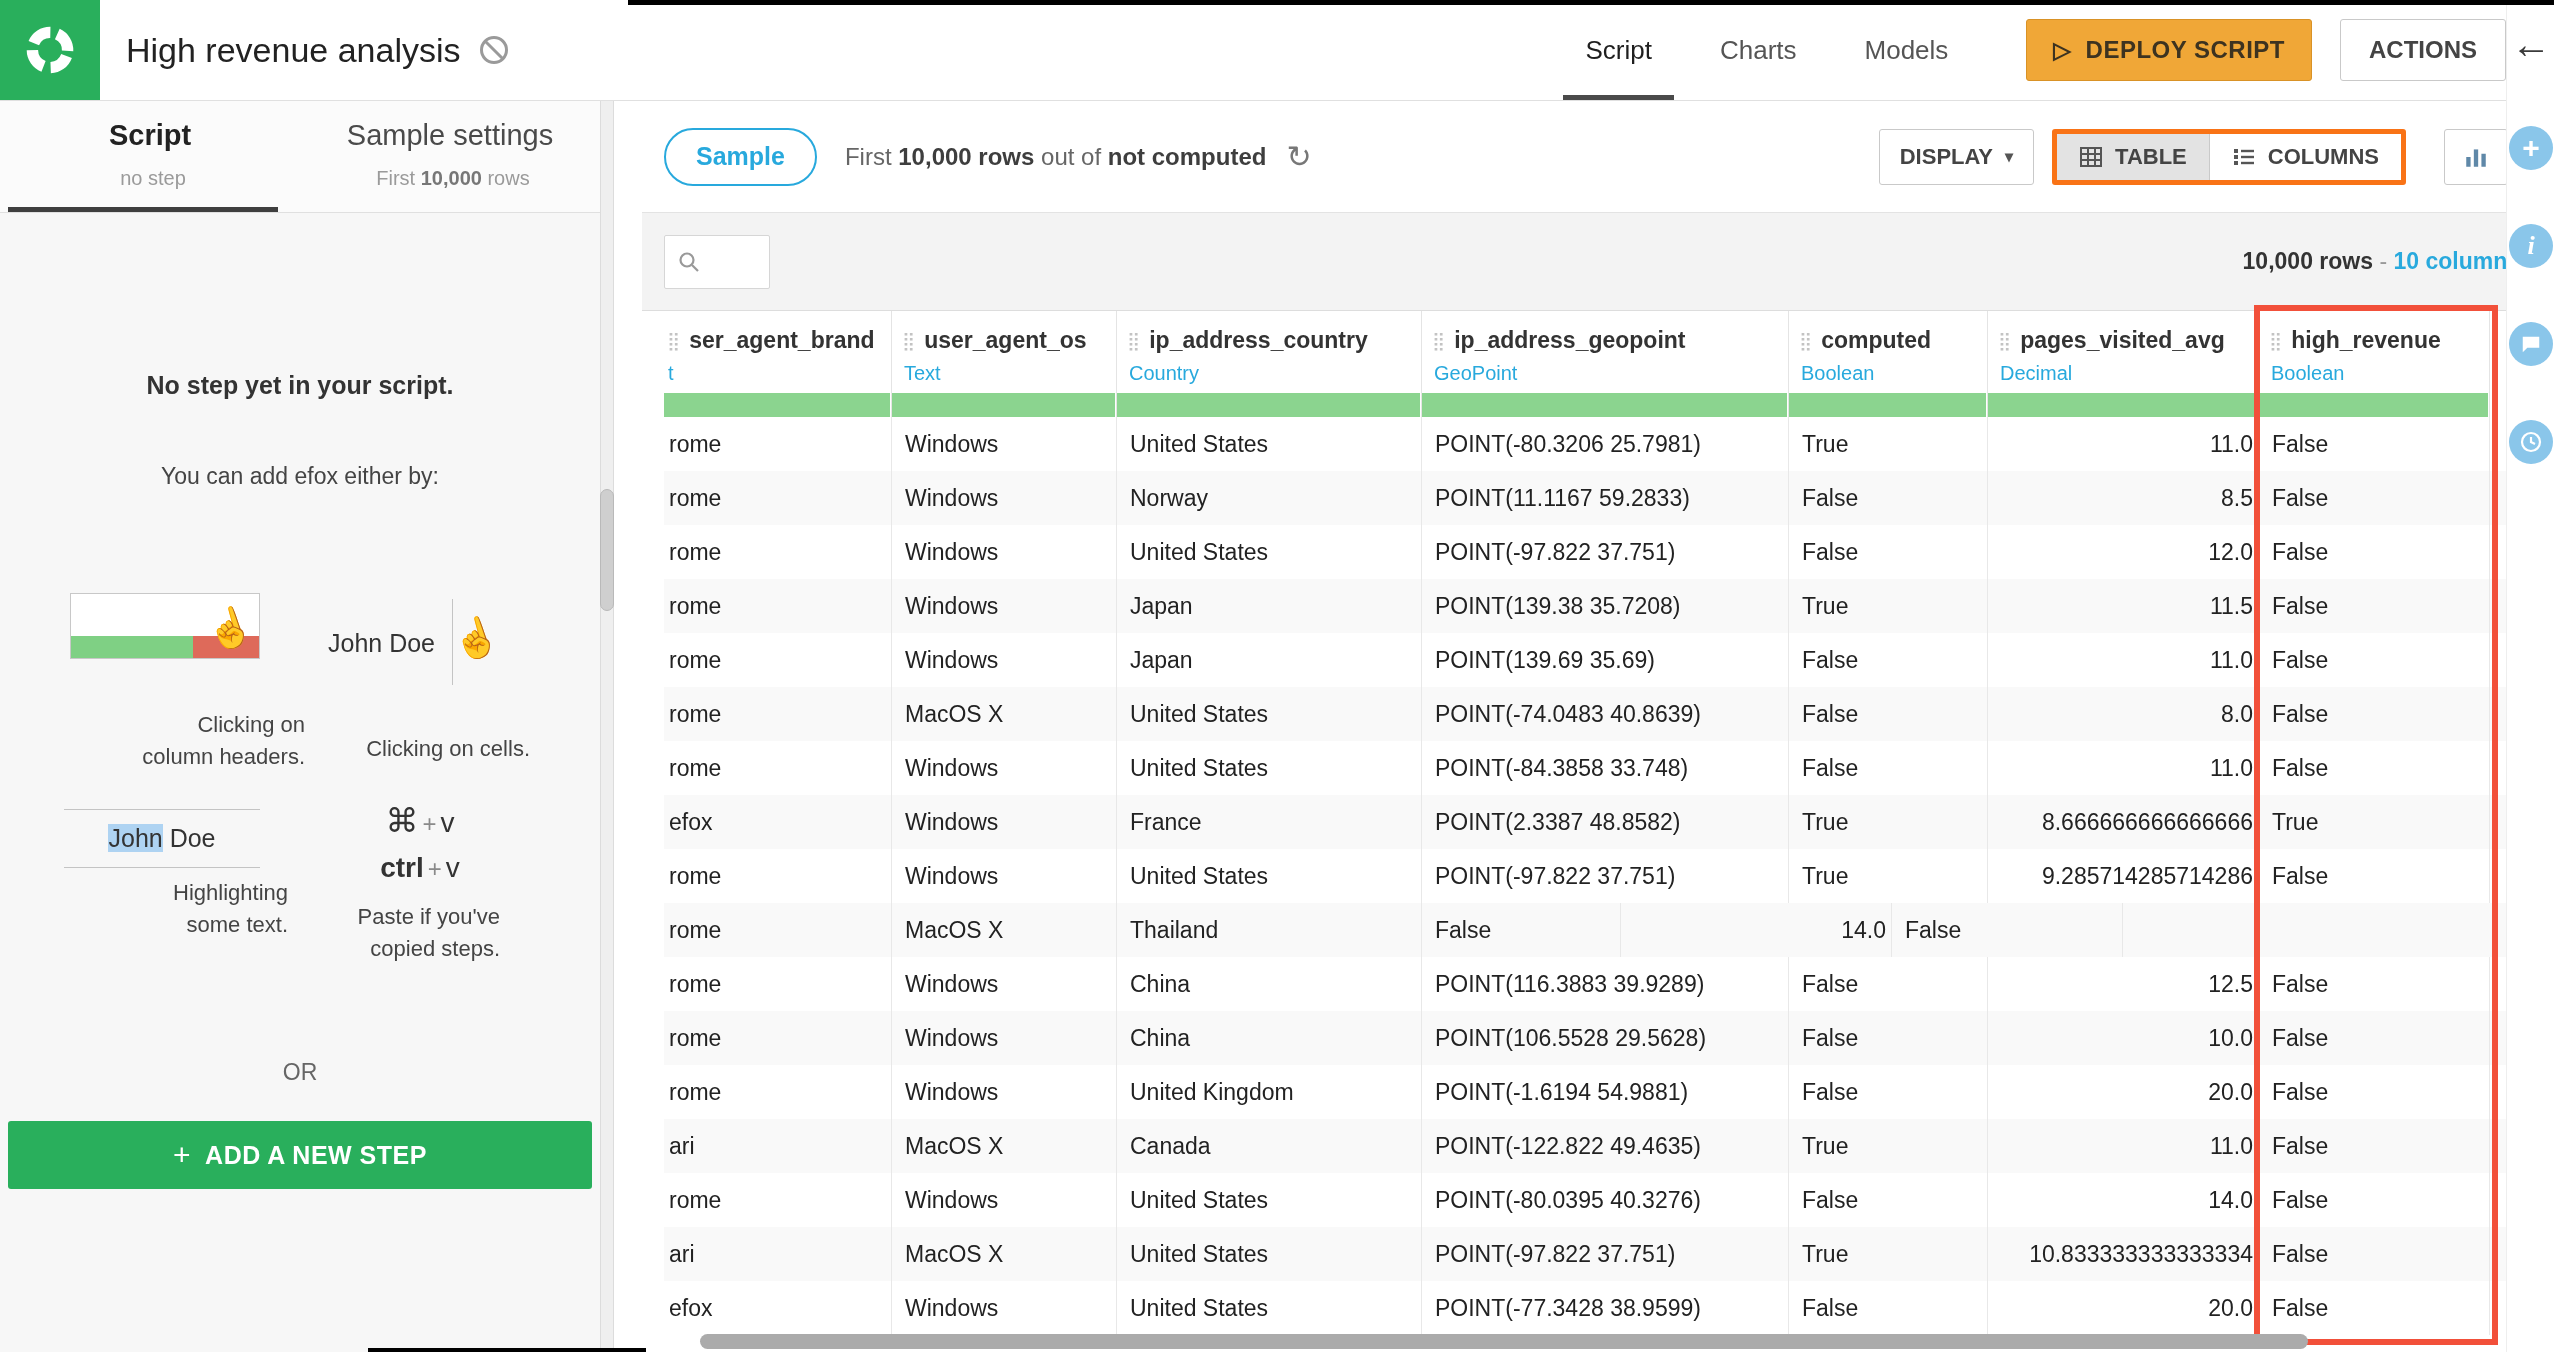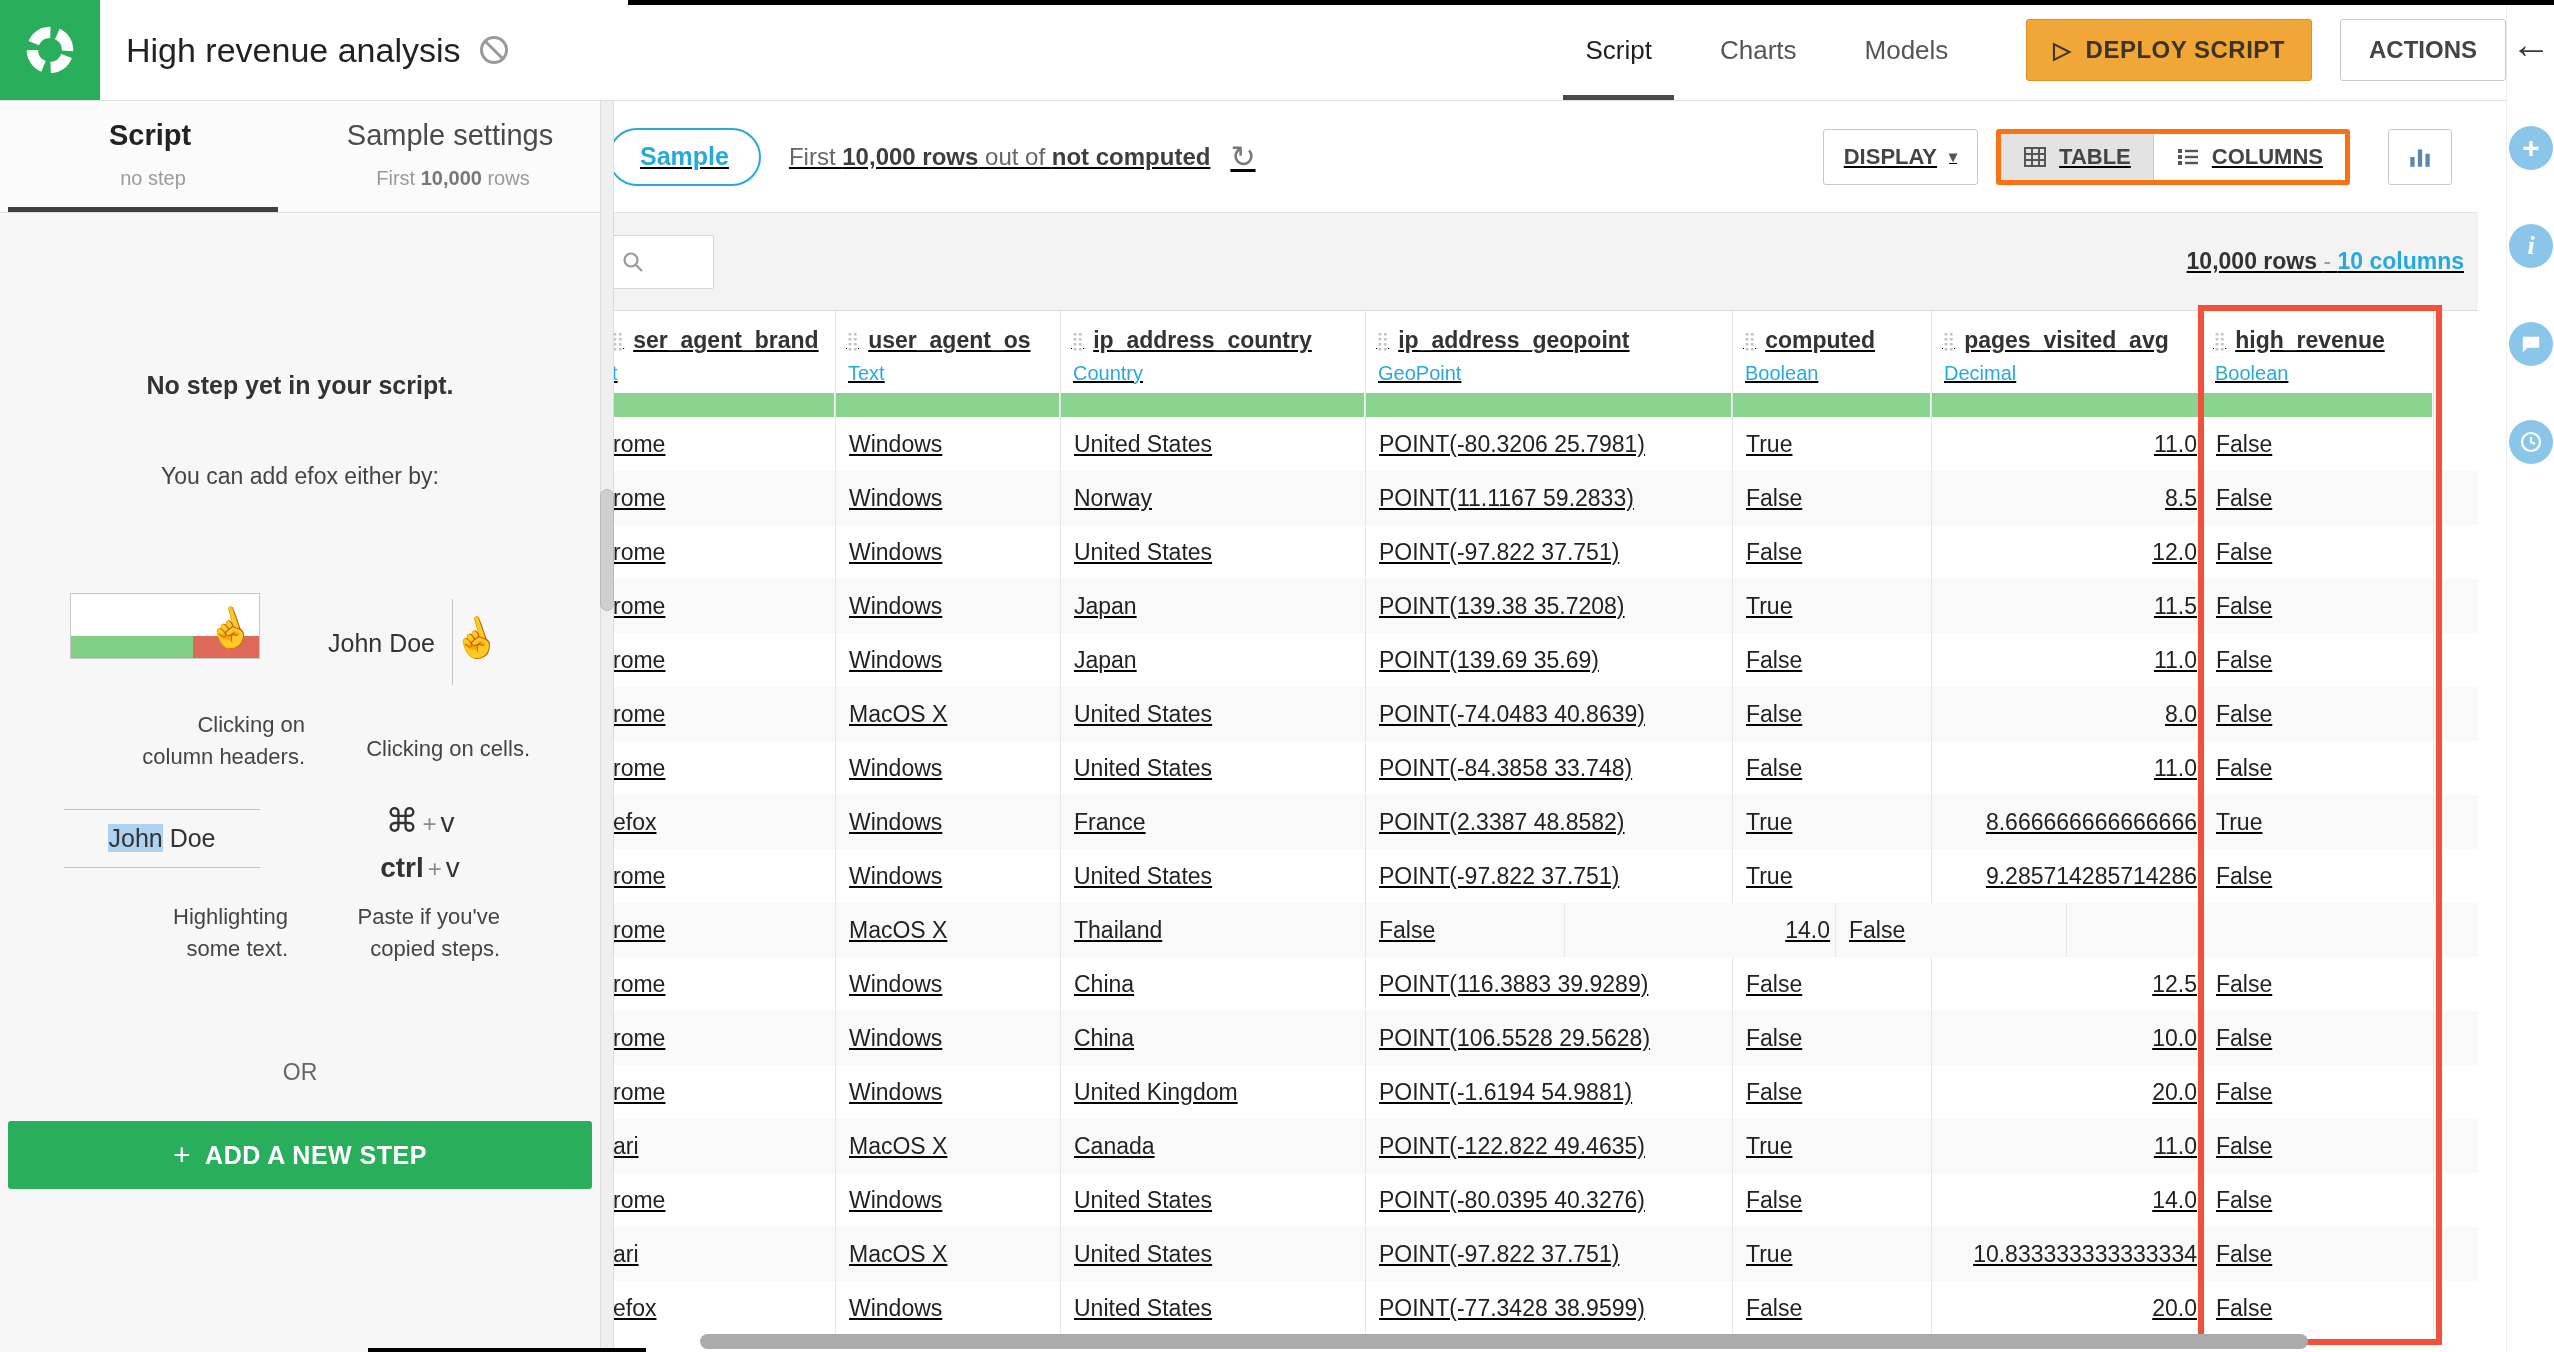--- a/index.html
+++ b/index.html
@@ -42,21 +42,21 @@
   .mini-header{position:absolute;left:70px;top:492px;width:190px;height:66px;background:#fff;border:1px solid #c8c8c8;}
   .mini-bar{position:absolute;left:0;right:0;bottom:0;height:22px;display:flex;}
   .mini-bar .g{flex:0 0 65%;background:#7FD084;}
   .mini-bar .r{flex:1;background:#DE6A5A;}
   .cursor-glyph{font-size:38px;color:#4a4a4a;transform:rotate(-18deg);display:inline-block;}
   .cursor1{position:absolute;left:206px;top:506px;}
   .cursor2{position:absolute;left:452px;top:516px;}
   .caption{position:absolute;text-align:right;font-size:22px;color:#444;line-height:32px;}
   .cap1{left:25px;top:608px;width:280px;}
   .cap2{left:300px;top:632px;width:230px;}
-  .cap3{left:38px;top:800px;width:250px;}
+  .cap3{left:38px;top:776px;width:250px;}
   .cap4{left:330px;top:800px;width:170px;}
   .cell-sample{position:absolute;left:328px;top:528px;font-size:25px;color:#333;}
   .cell-vline{position:absolute;left:452px;top:498px;width:1px;height:86px;background:#c4c4c4;}
   .hl-sample{position:absolute;left:64px;top:708px;width:196px;border-top:1px solid #c4c4c4;border-bottom:1px solid #c4c4c4;
     padding:14px 0;text-align:center;font-size:25px;color:#333;}
   .hl-sel{background:#aed3f2;}
   .kbd-box{position:absolute;left:340px;top:700px;width:160px;text-align:center;color:#333;}
   .kbd-line{margin-bottom:12px;font-size:28px;}
   .kbd-cmd{font-size:33px;}
   .kbd-plus{color:#8a8a8a;font-size:24px;padding:0 4px;}
@@ -64,21 +64,21 @@
   .or-label{position:absolute;top:958px;left:0;width:100%;text-align:center;font-size:23px;color:#666;}
   .add-step-btn{position:absolute;left:8px;top:1020px;width:584px;height:68px;background:#29AF5C;border:none;border-radius:3px;
     color:#fff;font-size:25px;font-weight:700;letter-spacing:.5px;cursor:pointer;display:flex;align-items:center;justify-content:center;gap:14px;}
   .add-plus{font-size:30px;font-weight:400;}
 
   
   .gutter{position:absolute;left:600px;top:101px;bottom:0;width:14px;background:#efefef;border-left:1px solid #dcdcdc;border-right:1px solid #dcdcdc;z-index:4;}
   .drag-pill{position:absolute;left:-1px;top:388px;width:14px;height:122px;background:#cfcfcf;border:1px solid #b9b9b9;border-radius:9px;cursor:col-resize;}
 
   
-  .main{position:absolute;left:586px;top:101px;width:1892px;bottom:0;background:#fff;text-decoration:underline;}
+  .main{position:absolute;left:642px;top:101px;width:1892px;bottom:0;background:#fff;}
   .main-toolbar{height:112px;display:flex;align-items:center;padding:0 26px 0 22px;background:#fff;border-bottom:1px solid #e3e3e3;}
   .sample-pill{height:58px;border:2px solid #28A9DD;border-radius:999px;background:#fff;color:#28A9DD;
     font-size:25px;font-weight:600;padding:0 30px;display:flex;align-items:center;cursor:pointer;}
   .sample-status{margin-left:28px;font-size:24px;color:#666;white-space:nowrap;}
   .sample-status b{color:#3e3e3e;}
   .refresh{margin-left:20px;font-size:30px;color:#777;cursor:pointer;}
   .tb-right{margin-left:auto;display:flex;align-items:flex-end;}
   .display-btn{height:56px;background:#fff;border:1px solid #c9c9c9;border-radius:3px;font-size:22px;font-weight:700;color:#444;
     padding:0 20px;display:flex;align-items:center;gap:12px;cursor:pointer;}
   .caret{font-size:16px;color:#555;}

